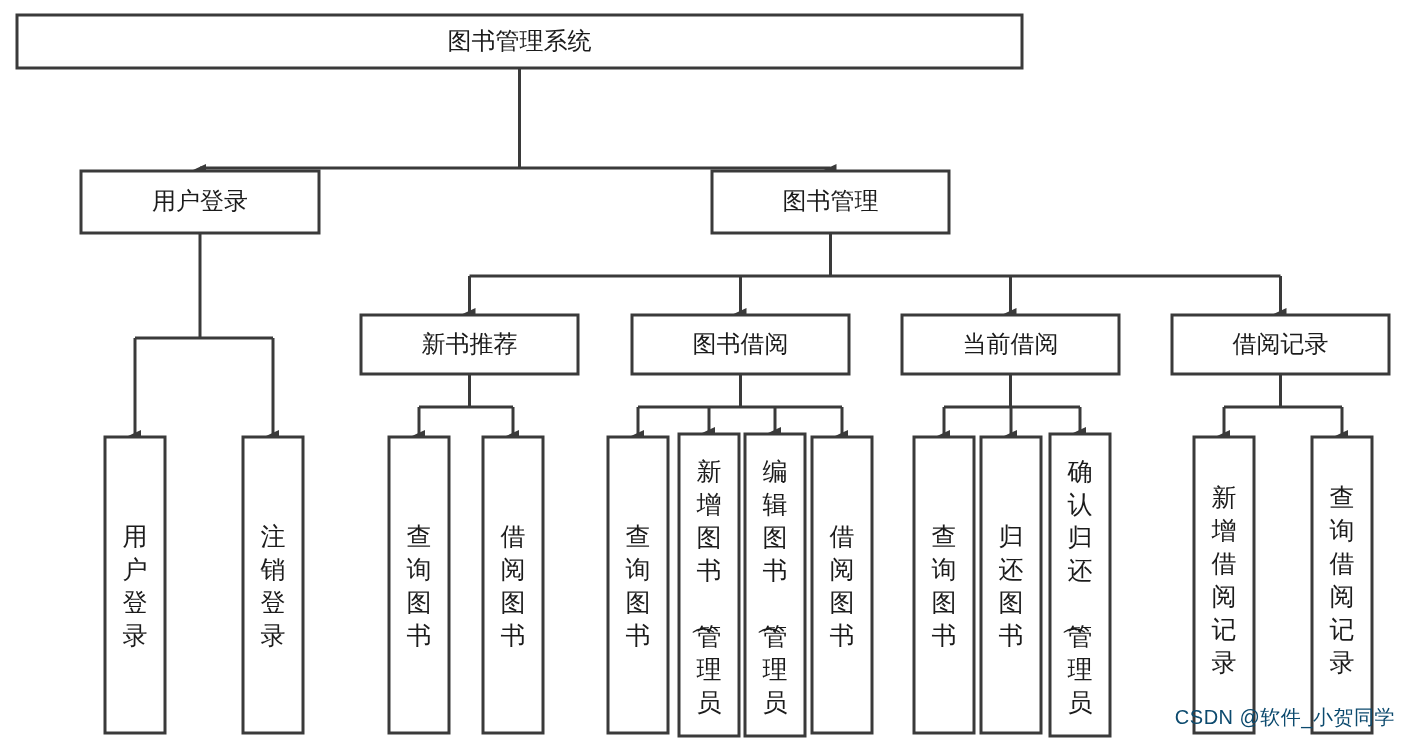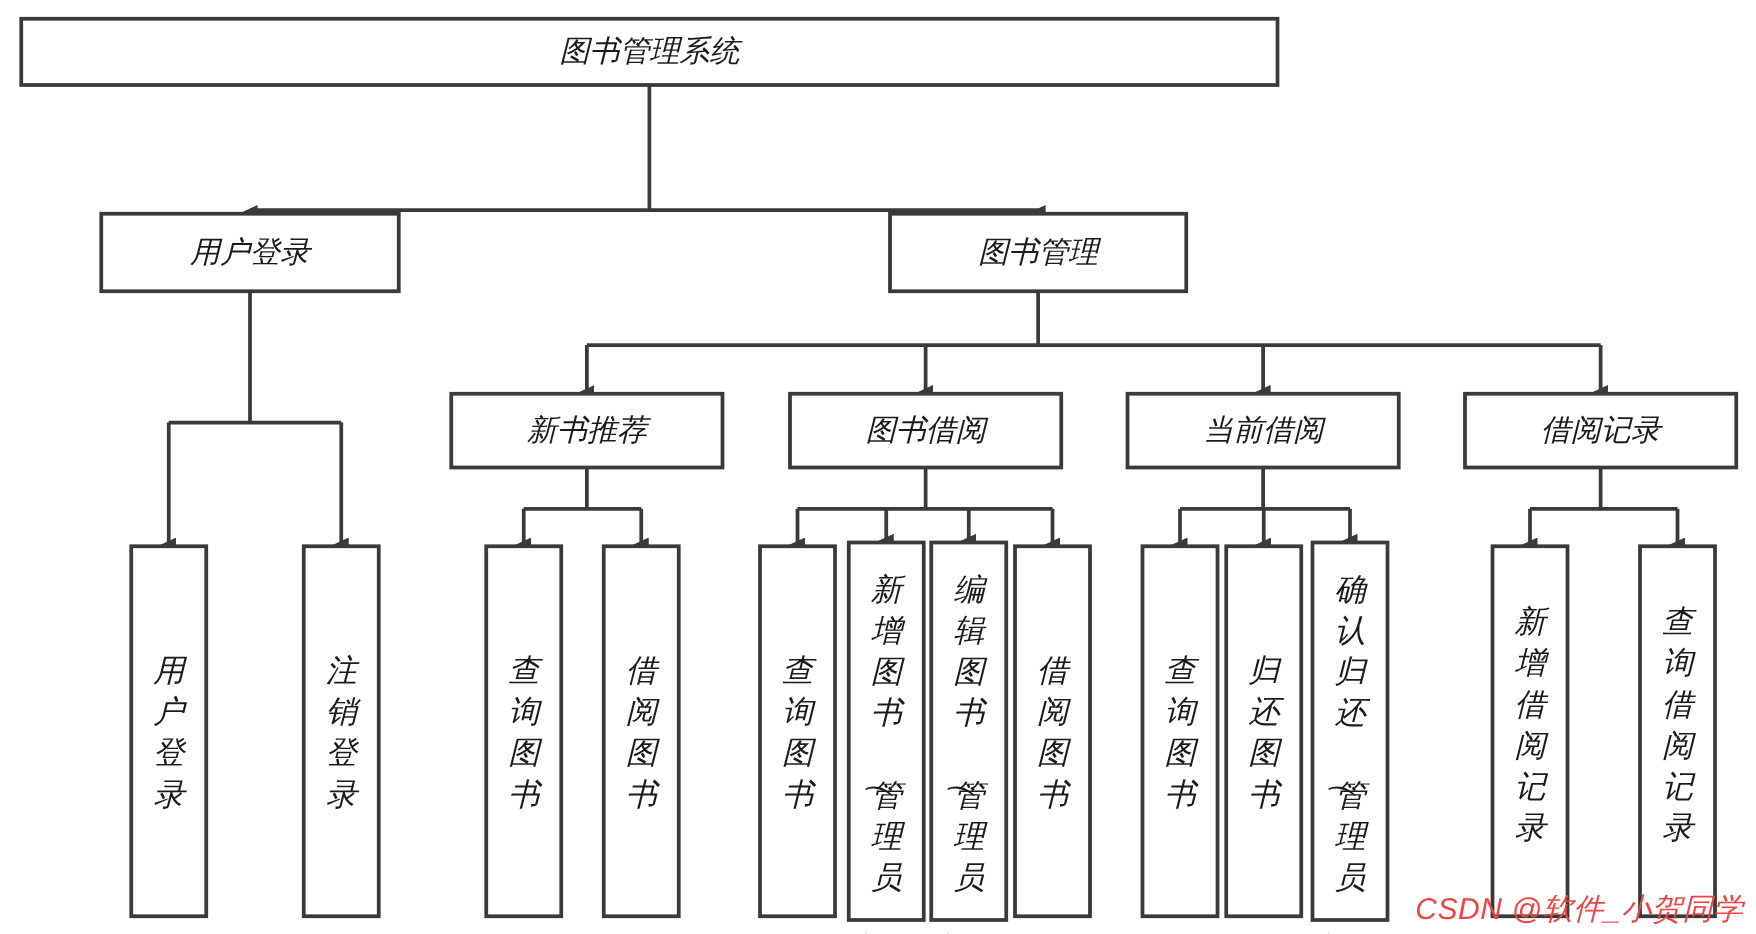--- a/index.html
+++ b/index.html
@@ -11,21 +11,20 @@
     width: 1405px;
     height: 747px;
     font-family: "Liberation Sans", "DejaVu Sans", sans-serif;
     overflow: hidden;
   }
   #diagram-root {
     position: relative;
     width: 1405px;
     height: 747px;
     background: #ffffff;
-    font-style: italic;
   }
   svg#tree-svg {
     position: absolute;
     top: 0;
     left: 0;
     width: 1405px;
     height: 747px;
   }
   .node-rect {
     fill: #ffffff;
@@ -50,24 +49,24 @@
   }
   .node-label-v {
     font-family: "Liberation Sans", "DejaVu Sans", sans-serif;
     font-size: 25px;
     fill: #1b1b1b;
     text-anchor: middle;
   }
   .watermark {
     position: absolute;
     right: 10px;
-    bottom: 4px;
-    font-family: "Liberation Sans", "DejaVu Sans", sans-serif;
-    font-size: 24px;
-    color: #ef4444;
+    bottom: 16px;
+    font-family: "Liberation Sans", "DejaVu Sans", sans-serif;
+    font-size: 20px;
+    color: #0c4a6e;
     white-space: nowrap;
     letter-spacing: 0.5px;
     user-select: none;
   }
 </style>
 </head>
 <body>
 
 <div id="diagram-root">
   <svg id="tree-svg" viewBox="0 0 1405 747">

